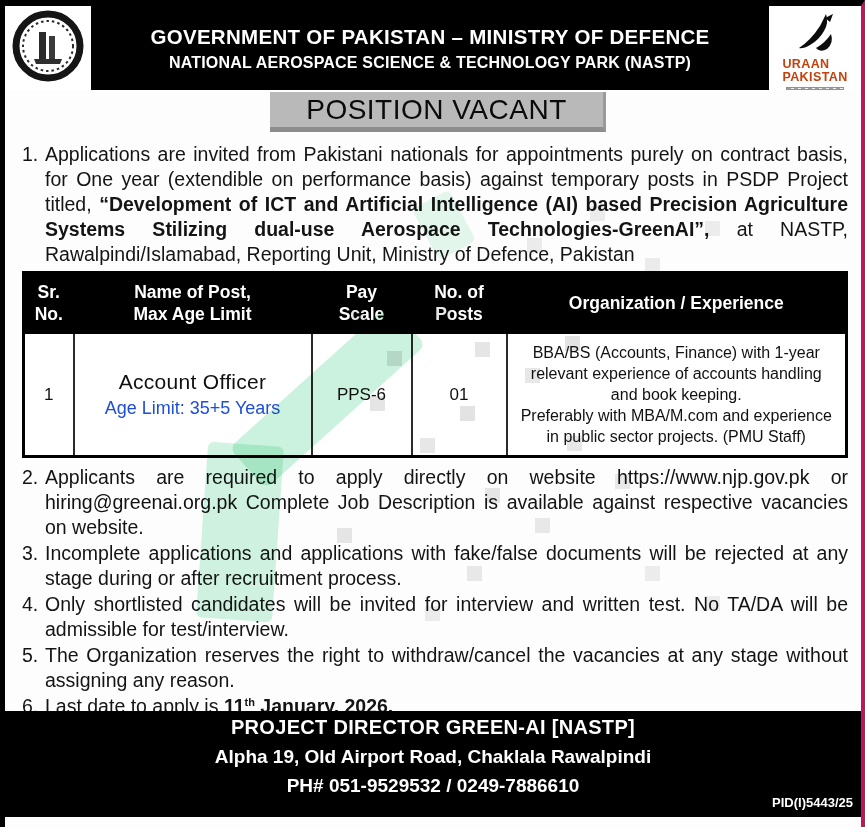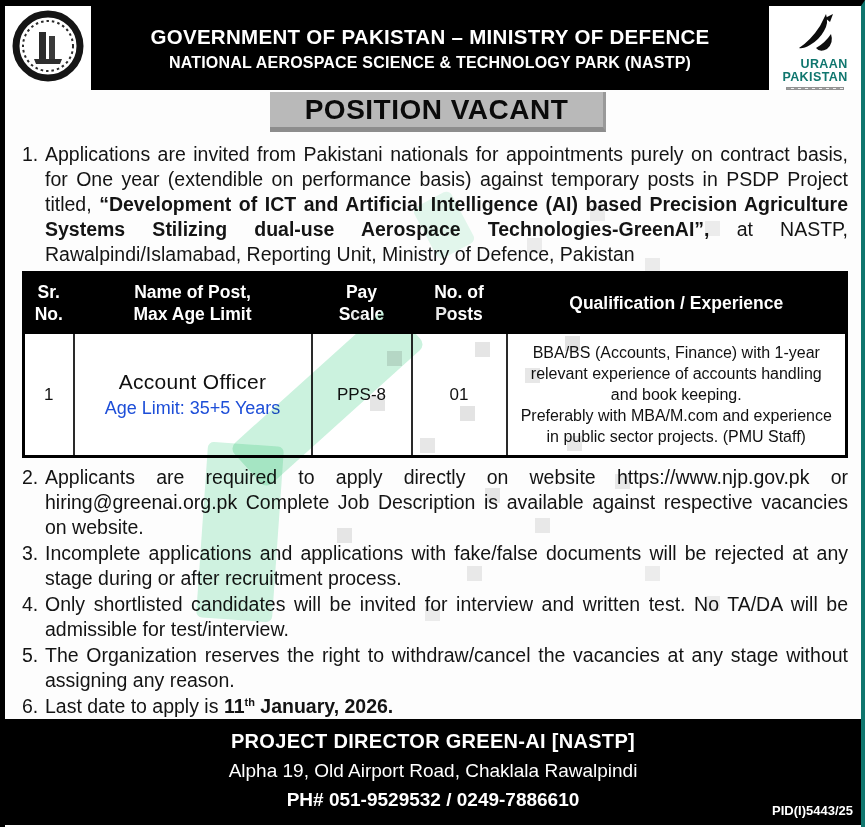--- a/index.html
+++ b/index.html
@@ -1,53 +1,53 @@
 <!DOCTYPE html>
 <html><head>
 <meta charset="utf-8">
 <style>
   * { margin:0; padding:0; box-sizing:border-box; }
   html,body { width:865px; height:827px; background:#e9e9e9; }
   body { font-family:"Liberation Sans", sans-serif; color:#111; }
 
   .ad {
     position:relative; width:865px; height:827px; background:#fdfdfd;
-    border-left:5px solid #000; border-top:6px solid #000; border-right:4px solid #0f766e;
+    border-left:5px solid #000; border-top:6px solid #000; border-right:4px solid #be185d;
     overflow:hidden;
   }
 
   
   .header { display:flex; align-items:stretch; height:84px; }
   .logo-left {
     width:86px; display:flex; align-items:center; justify-content:center; background:#fff;
   }
   .title-box {
     flex:1; background:#000; color:#fff; text-align:center;
     display:flex; flex-direction:column; justify-content:center; gap:5px; padding:4px 6px;
   }
   .title-box .t1 { font-size:20.5px; font-weight:bold; letter-spacing:.3px; }
   .title-box .t2 { font-size:16px; font-weight:bold; letter-spacing:.2px; }
   .logo-right {
     width:92px; background:#fff; display:flex; flex-direction:column;
     align-items:center; justify-content:flex-start; padding-top:6px;
   }
-  .uraan-words { text-align:right; font-weight:bold; font-size:12.5px; line-height:13px; letter-spacing:.4px; color:#0f766e; }
+  .uraan-words { text-align:left; font-weight:bold; font-size:12.5px; line-height:13px; letter-spacing:.4px; color:#c2410c; }
   .uraan-tagline {
     margin-top:3px; width:58px; height:9px; border:1px solid #777;
     background:repeating-linear-gradient(90deg,#888 0 4px,#eee 4px 7px);
     opacity:.8;
   }
 
   
   .banner-row { height:46px; position:relative; }
   .banner {
     position:absolute; left:265px; top:2px; width:336px; height:40px;
     background:#b9b9b9; border-bottom:5px solid #8d8d8d; border-right:3px solid #9a9a9a;
     display:flex; align-items:center; justify-content:center;
-    font-size:28px; font-weight:bold; color:#0a0a0a; letter-spacing:.5px;
+    font-size:28px; font-weight:normal; color:#0a0a0a; letter-spacing:.5px;
   }
 
   
   .bodytext { padding:6px 13px 0 17px; }
   .item { position:relative; padding-left:23px; text-align:justify;
           font-size:19.5px; line-height:25px; color:#141414; margin-bottom:1px; }
   .item .num { position:absolute; left:0; top:0; }
   .link { color:#111; cursor:pointer; }
 
   
@@ -63,25 +63,25 @@
   td.c-no  { width:95px;  text-align:center; font-size:17px; }
   td.c-qual{ padding:8px 9px; font-size:16px; line-height:21px; text-align:center; }
   .post-title { font-size:21px; letter-spacing:.3px; color:#101010; }
   .post-age { font-size:18px; margin-top:4px; color:#1d4ed8; }
 
   sup { font-size:11px; vertical-align:super; line-height:0; }
   .b { font-weight:bold; }
 
   
   .footer {
-    position:absolute; left:0; right:0; bottom:2px; height:106px; background:#000;
-    color:#fff; text-align:center; padding-top:11px;
+    position:absolute; left:0; right:0; bottom:10px; height:106px; background:#000;
+    color:#fff; text-align:center; padding-top:5px;
   }
   .footer .f1 { font-size:20px; font-weight:bold; letter-spacing:.3px; margin-bottom:7px; }
-  .footer .f2 { font-size:19px; font-weight:normal; margin-bottom:7px; }
+  .footer .f2 { font-size:19px; font-weight:bold; margin-bottom:7px; }
   .footer .f3 { font-size:19px; font-weight:bold; }
   .footer .pid { position:absolute; right:8px; bottom:7px; font-size:13px; font-weight:bold; }
 
   
   .wm { position:absolute; pointer-events:none; mix-blend-mode:multiply; z-index:6; }
   .wm-a { left:215px; top:363px; width:215px; height:55px; background:#b9eed3; opacity:.75; transform:rotate(-42deg); border-radius:8px; }
   .wm-b { left:197px; top:438px; width:76px; height:176px; background:#bdefd6; opacity:.7; transform:rotate(4deg); border-radius:6px; }
   .wm-c { left:418px; top:190px; width:42px; height:58px; background:#c9f2dd; opacity:.5; transform:rotate(-28deg); border-radius:6px; }
   .wm-gray {
     left:0; top:0; width:15px; height:15px; background:transparent; opacity:.9;
@@ -147,29 +147,29 @@
       <tbody>
           <tr>
         <th>Sr.
 No.</th>
         <th>Name of Post,
 Max Age Limit</th>
         <th>Pay
 Scale</th>
         <th>No. of
 Posts</th>
-        <th>Qualification / Experience</th>
+        <th>Organization / Experience</th>
       </tr>
       <tr>
         <td class="c-sr">1</td>
         <td class="c-name">
           <div class="post-title">Account Officer</div>
           <div class="post-age">Age Limit: 35+5 Years</div>
         </td>
-        <td class="c-pay">PPS-8</td>
+        <td class="c-pay">PPS-6</td>
         <td class="c-no">01</td>
         <td class="c-qual">
           <div>BBA/BS (Accounts, Finance) with 1-year relevant experience of accounts handling and book keeping.</div>
           <div>Preferably with MBA/M.com and experience in public sector projects. (PMU Staff)</div>
         </td>
       </tr>
     </tbody>
       </table>
 
     <div class="item">

